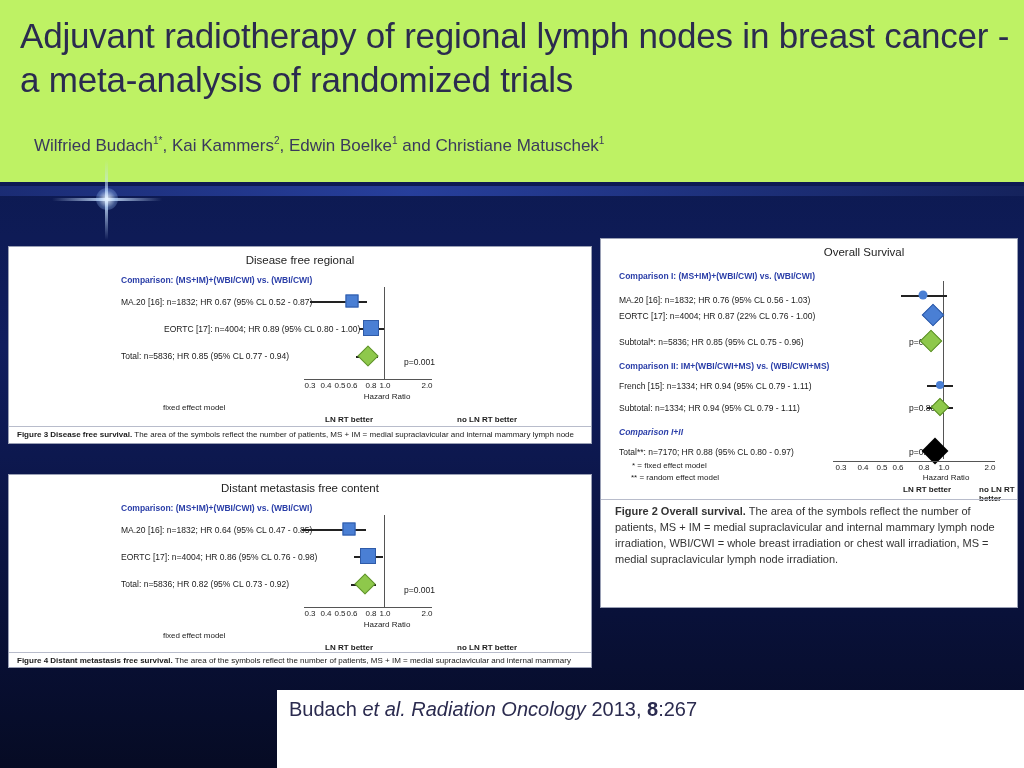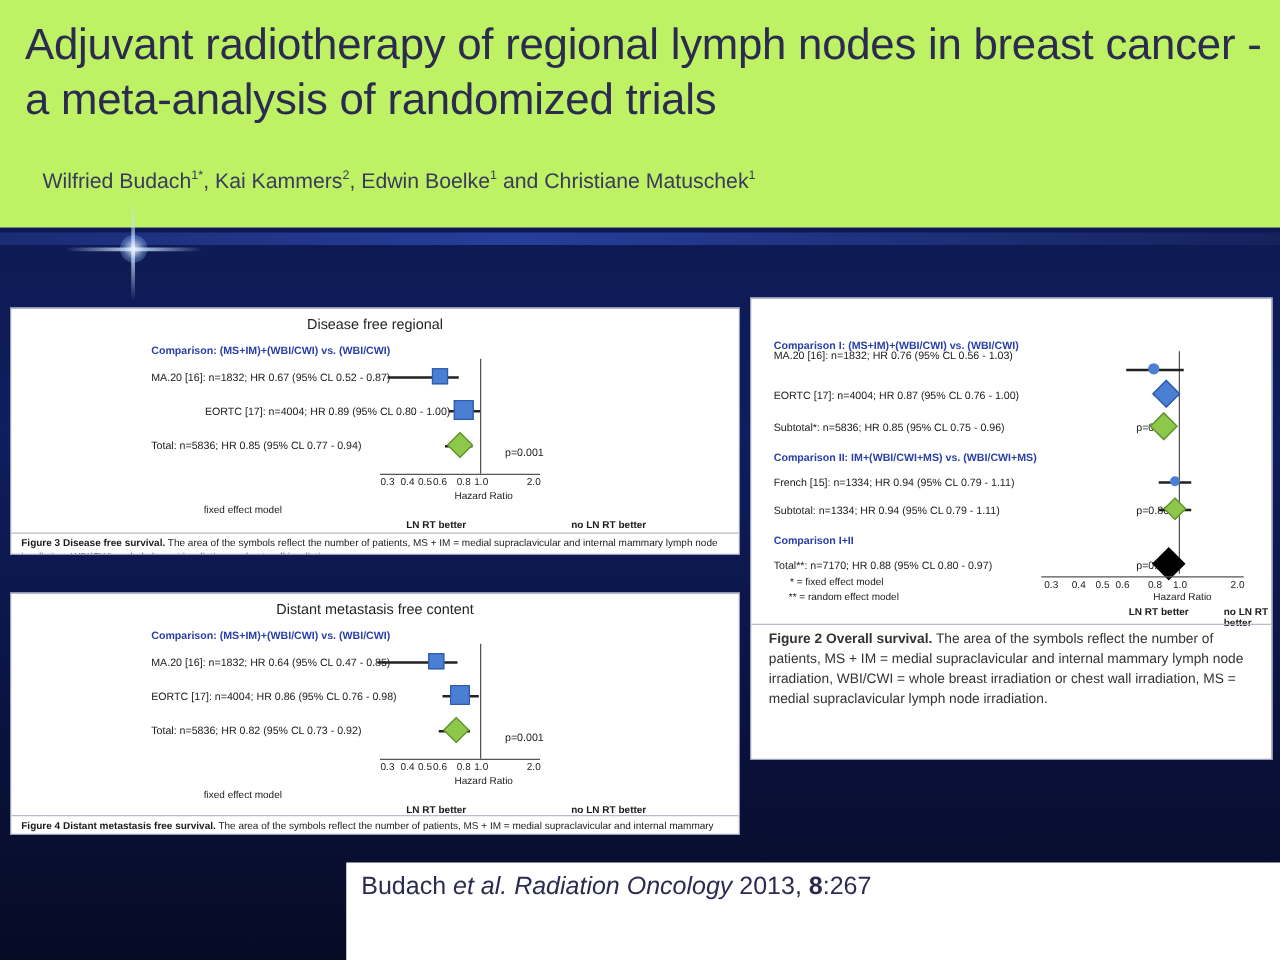--- a/index.html
+++ b/index.html
@@ -323,33 +323,34 @@
     <div class="foot-note" style="left:300px; top:168px; font-weight:bold;">LN RT better</div>
     <div class="foot-note" style="left:432px; top:168px; font-weight:bold;">no LN RT better</div>
 
     <div class="sep" style="top:177px;"></div>
     <div class="caption" style="position:absolute; left:8px; top:180px; width:568px;">
       <b>Figure 4 Distant metastasis free survival.</b><span> The area of the symbols reflect the number of patients, MS + IM = medial supraclavicular and internal mammary lymph node irradiation, WBI/CWI = whole breast irradiation or chest wall irradiation.</span>
     </div>
   </div>
 
   <div class="panel" id="panel-os">
+    <div class="fig-title" style="margin-left:110px;">Overall Survival</div>
 
     <div class="cmp-head" style="position:absolute; left:18px; top:32px;">Comparison I: (MS+IM)+(WBI/CWI) vs. (WBI/CWI)</div>
-    <div class="row-label" style="position:absolute; left:18px; top:40px;">MA.20 [16]: n=1832; HR 0.76 (95% CL 0.56 - 1.03)</div>
-    <div class="row-label" style="position:absolute; left:18px; top:72px;">EORTC [17]: n=4004; HR 0.87 (95% CL 0.76 - 1.00)</div>
+    <div class="row-label" style="position:absolute; left:18px; top:56px;">MA.20 [16]: n=1832; HR 0.76 (95% CL 0.56 - 1.03)</div>
+    <div class="row-label" style="position:absolute; left:18px; top:72px;">EORTC [17]: n=4004; HR 0.87 (22% CL 0.76 - 1.00)</div>
     <div class="row-label" style="position:absolute; left:18px; top:98px;">Subtotal*: n=5836; HR 0.85 (95% CL 0.75 - 0.96)</div>
     <div class="pval" style="position:absolute; left:308px; top:98px;">p=0.011</div>
 
     <div class="cmp-head" style="position:absolute; left:18px; top:122px;">Comparison II: IM+(WBI/CWI+MS) vs. (WBI/CWI+MS)</div>
     <div class="row-label" style="position:absolute; left:18px; top:142px;">French [15]: n=1334; HR 0.94 (95% CL 0.79 - 1.11)</div>
     <div class="row-label" style="position:absolute; left:18px; top:164px;">Subtotal: n=1334; HR 0.94 (95% CL 0.79 - 1.11)</div>
     <div class="pval" style="position:absolute; left:308px; top:164px;">p=0.80</div>
 
-    <div class="cmp-head" style="position:absolute; left:18px; top:188px;">Comparison I+II</div>
+    <div class="cmp-head" style="position:absolute; left:18px; top:188px;font-style:italic;">Comparison I+II</div>
     <div class="row-label" style="position:absolute; left:18px; top:208px;">Total**: n=7170; HR 0.88 (95% CL 0.80 - 0.97)</div>
     <div class="pval" style="position:absolute; left:308px; top:208px;">p=0.012</div>
 
     <div class="plot" style="left:0; top:0; width:418px; height:250px;">
       <div class="axis-line" style="left:342px; top:42px; width:1px; height:178px;"></div>
 
       <div class="ci-line" style="left:300px; top:56px; width:46px;"></div>
       <div class="marker m-dot" style="left:322px; top:56px; width:9px; height:9px;"></div>
 
       <div class="ci-line" style="left:322px; top:76px; width:20px;"></div>

